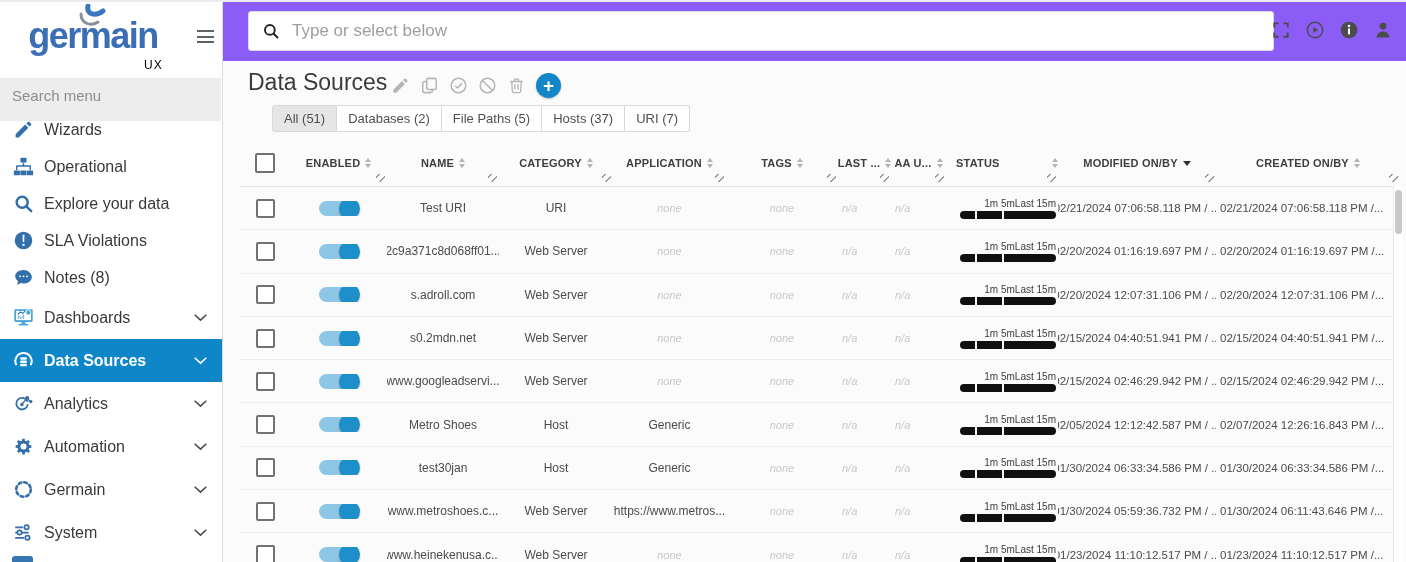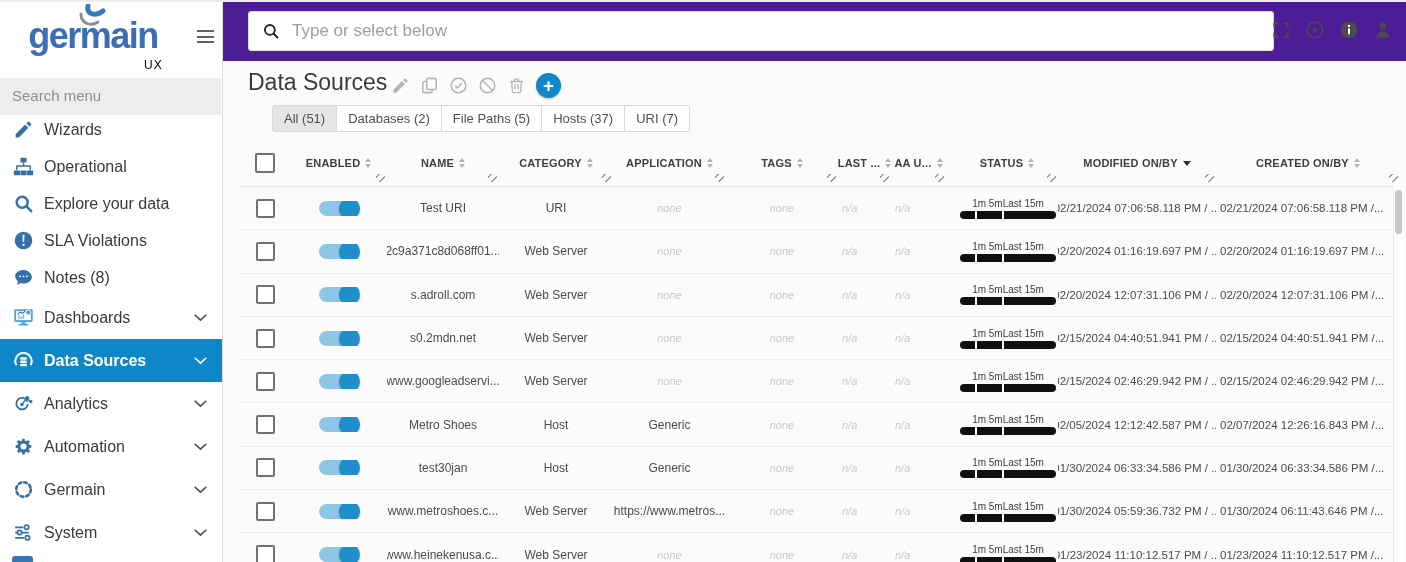--- a/index.html
+++ b/index.html
@@ -14,37 +14,37 @@
   .sidebar{position:absolute;left:0;top:2px;width:222px;height:560px;background:#fff;border-right:1px solid #ddd;z-index:3;}
   .logo-row{position:relative;height:74px;}
   .brand{position:absolute;left:18px;top:16px;width:150px;text-align:center;cursor:pointer;}
   .brand-text{font-size:36px;font-weight:bold;color:#3b6eb4;letter-spacing:-1.5px;line-height:1;}
   .brand-sub{position:absolute;left:126px;top:40px;font-size:12px;color:#000000;letter-spacing:1px;}
   .swoosh{position:absolute;left:55px;top:-14px;width:44px;height:28px;}
   .swoosh svg{width:100%;height:100%;}
   .hamburger{position:absolute;right:8px;top:28px;width:17px;cursor:pointer;}
   .hamburger i{display:block;height:2px;background:#5f6368;margin:0 0 3.5px 0;}
   .menu-search{position:absolute;top:76px;left:0;width:209px;height:34px;background:#ededed;border:none;outline:none;
-    padding:0 0 3px 12px;font-size:15px;color:#7f1d1d;font-family:"Liberation Sans",sans-serif;}
+    padding:0 0 9px 12px;font-size:15px;color:#7f1d1d;font-family:"Liberation Sans",sans-serif;}
   .menu-search::placeholder{color:#8c8c8c;}
   .menu{position:absolute;top:109px;left:0;right:0;}
   .mi{display:flex;align-items:center;height:37px;padding:0 13px 0 12px;cursor:pointer;color:#3a3a3a;}
   .mi.exp{height:43px;}
   .mi .ic{width:23px;height:23px;margin-right:9px;color:#336fa8;flex:none;display:flex;align-items:center;justify-content:center;}
   .mi .ic svg{width:21px;height:21px;}
   .mi .lbl{font-size:16px;white-space:nowrap;text-align:right;}
   .mi .chev{margin-left:auto;width:17px;height:17px;color:#4a4a4a;}
   .mi .chev svg{width:17px;height:17px;}
   .mi.active{background:#0f86c8;color:#fff;}
   .mi.active .ic,.mi.active .chev{color:#fff;}
   .mi.active .lbl{font-weight:bold;}
   .partial-icon{position:absolute;bottom:0;left:12px;width:21px;height:6px;background:#3776b0;border-radius:3px 3px 0 0;}
 
   
-  .topbar{position:absolute;left:223px;top:2px;right:0;height:59px;background:#4c1d95;}
+  .topbar{position:absolute;left:223px;top:2px;right:0;height:59px;background:#8b5cf6;}
   .gsearch{position:absolute;left:25px;top:9px;width:1024px;height:38px;border:1px solid #dcdcdc;border-radius:3px;
     background:#fff;display:flex;align-items:center;}
   .gsearch .s-icon{width:18px;height:18px;margin:0 10px 0 13px;color:#222;flex:none;}
   .gsearch .s-icon svg{width:18px;height:18px;}
   .gsearch input{flex:1;border:none;outline:none;font-size:17px;color:#333;font-family:"Liberation Sans",sans-serif;background:transparent;}
   .gsearch input::placeholder{color:#9e9e9e;}
   .tb-icons{position:absolute;right:12px;top:17px;display:flex;gap:12px;align-items:center;}
   .tb-icons .tbi{width:22px;height:22px;color:#4c4c4c;cursor:pointer;display:flex;align-items:center;justify-content:center;}
   .tb-icons .tbi svg{width:20px;height:20px;}
 
@@ -62,42 +62,42 @@
   .tab:first-child{border-left:1px solid #d8d8d8;border-radius:3px 0 0 3px;}
   .tab:last-child{border-radius:0 3px 3px 0;}
   .tab.active{background:#e6e6e6;}
 
   
   .table{position:absolute;left:17px;top:79px;width:1160px;}
   .grid{display:grid;grid-template-columns:50px 97px 112px 114px 113px 112px 53px 55px 112px 158px 184px;}
   .thead{height:46px;border-bottom:1px solid #e6e6e6;}
   .th{position:relative;display:flex;align-items:center;justify-content:center;font-size:11px;font-weight:bold;
     color:#3e3e3e;letter-spacing:.2px;cursor:pointer;white-space:nowrap;}
-  .th.left{justify-content:center;padding-left:10px;}
+  .th.left{justify-content:space-between;padding-left:10px;}
   .sort{display:inline-flex;flex-direction:column;gap:2px;margin-left:5px;}
   .ar{width:0;height:0;border-left:3.5px solid transparent;border-right:3.5px solid transparent;}
   .ar.up{border-bottom:4px solid #b3b3b3;}
   .ar.dn{border-top:4px solid #b3b3b3;}
   .ar.on{border-left-width:4.5px;border-right-width:4.5px;border-top-width:5.5px;border-top-color:#2f2f2f;margin-left:5px;}
   .rz{position:absolute;right:2px;bottom:4px;width:9px;height:8px;
     background:repeating-linear-gradient(135deg,transparent 0 2px,#9a9a9a 2px 3px,transparent 3px 5.5px);}
   .tr{height:42.3px;border-bottom:1px solid #ededed;align-items:center;cursor:pointer;}
   .cell{display:flex;align-items:center;justify-content:center;font-size:12px;color:#4b4b4b;
     white-space:nowrap;overflow:hidden;padding:0 2px;}
   .cell.ts{font-size:11.5px;}
   .cell.lft{justify-content:flex-start;padding-left:4px;}
   .cell .muted,.muted{font-style:italic;font-size:11px;color:#c9c9c9;}
   .ckcell{display:flex;align-items:center;justify-content:center;}
   .ckbox{width:15px;height:15px;border:2px solid #717171;border-radius:2px;background:#fff;cursor:pointer;}
   .thead .ckbox{width:16px;height:16px;}
   .toggle{position:relative;width:40px;height:15px;border-radius:8px;background:#8ec7e6;margin:0 auto;cursor:pointer;}
   .toggle .knob{position:absolute;right:-1px;top:-3px;width:21px;height:21px;border-radius:50%;background:#1e8fca;
     box-shadow:0 1px 2px rgba(0,0,0,.3);}
   .sw{width:100px;margin-left:10px;}
-  .sw .swl{display:flex;justify-content:center;font-size:10px;color:#3c3c3c;margin-bottom:2px;}
+  .sw .swl{display:flex;justify-content:flex-end;font-size:10px;color:#3c3c3c;margin-bottom:2px;}
   .sw .bar{position:relative;height:8px;background:#101010;border-radius:4px;}
   .sw .bar i{position:absolute;top:0;width:2px;height:8px;background:#fbfbfb;}
   .sw .bar i.d1{left:15px;}
   .sw .bar i.d2{left:42px;}
 
   .scroll-track{position:absolute;right:3px;top:125px;bottom:0;width:9px;background:#fff;border-left:1px solid #e8e8e8;}
   .scroll-thumb{position:absolute;top:4px;left:1px;width:7px;height:44px;background:#c8c8c8;border-radius:4px;cursor:pointer;}
 </style>
 </head>
 <body>

